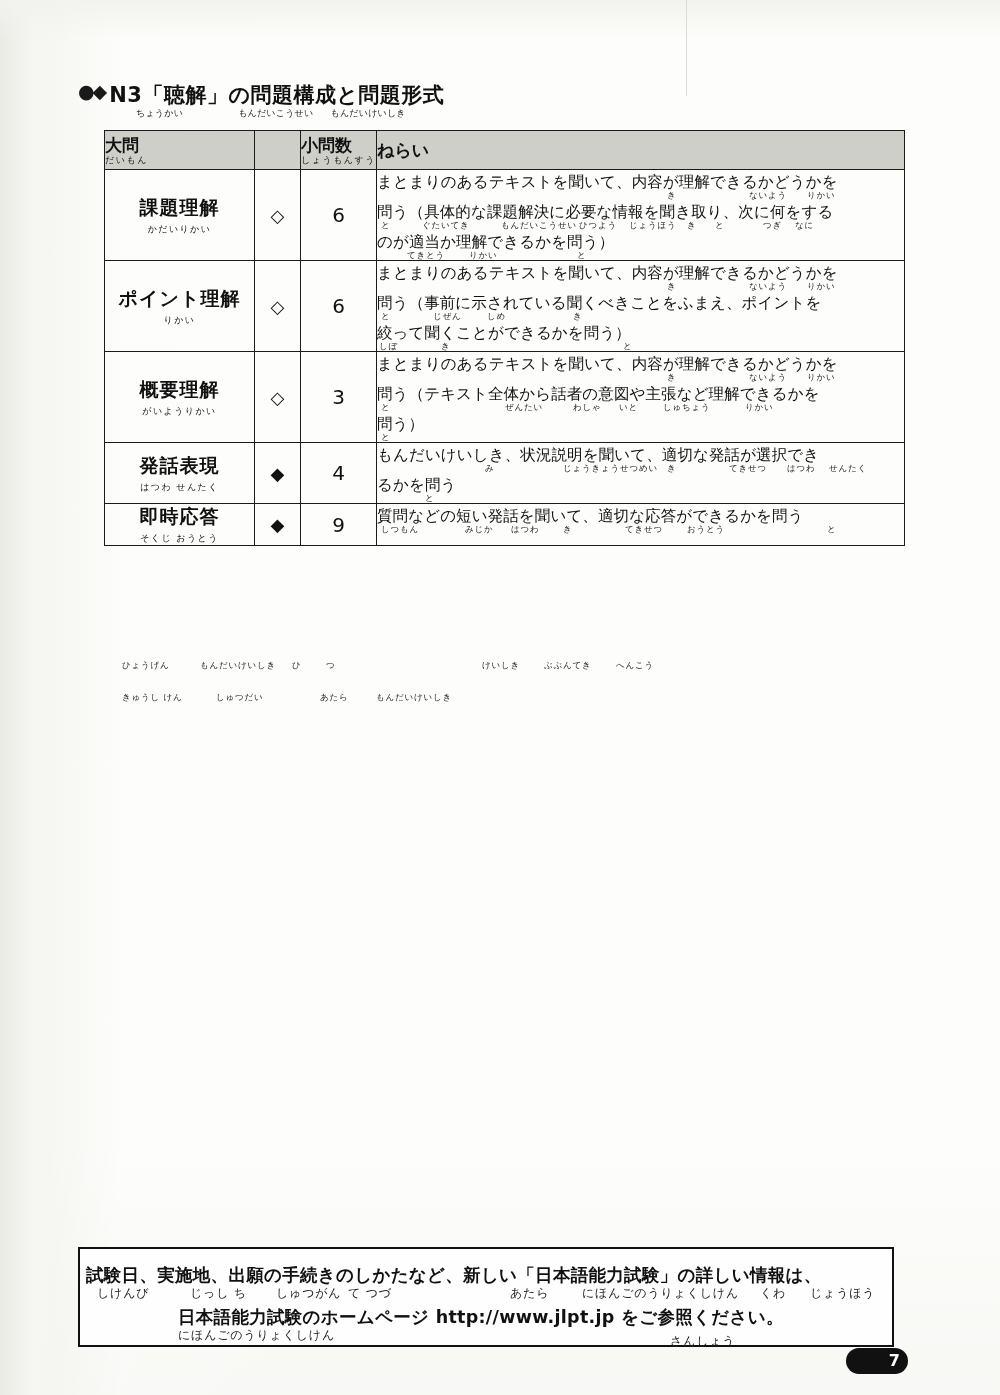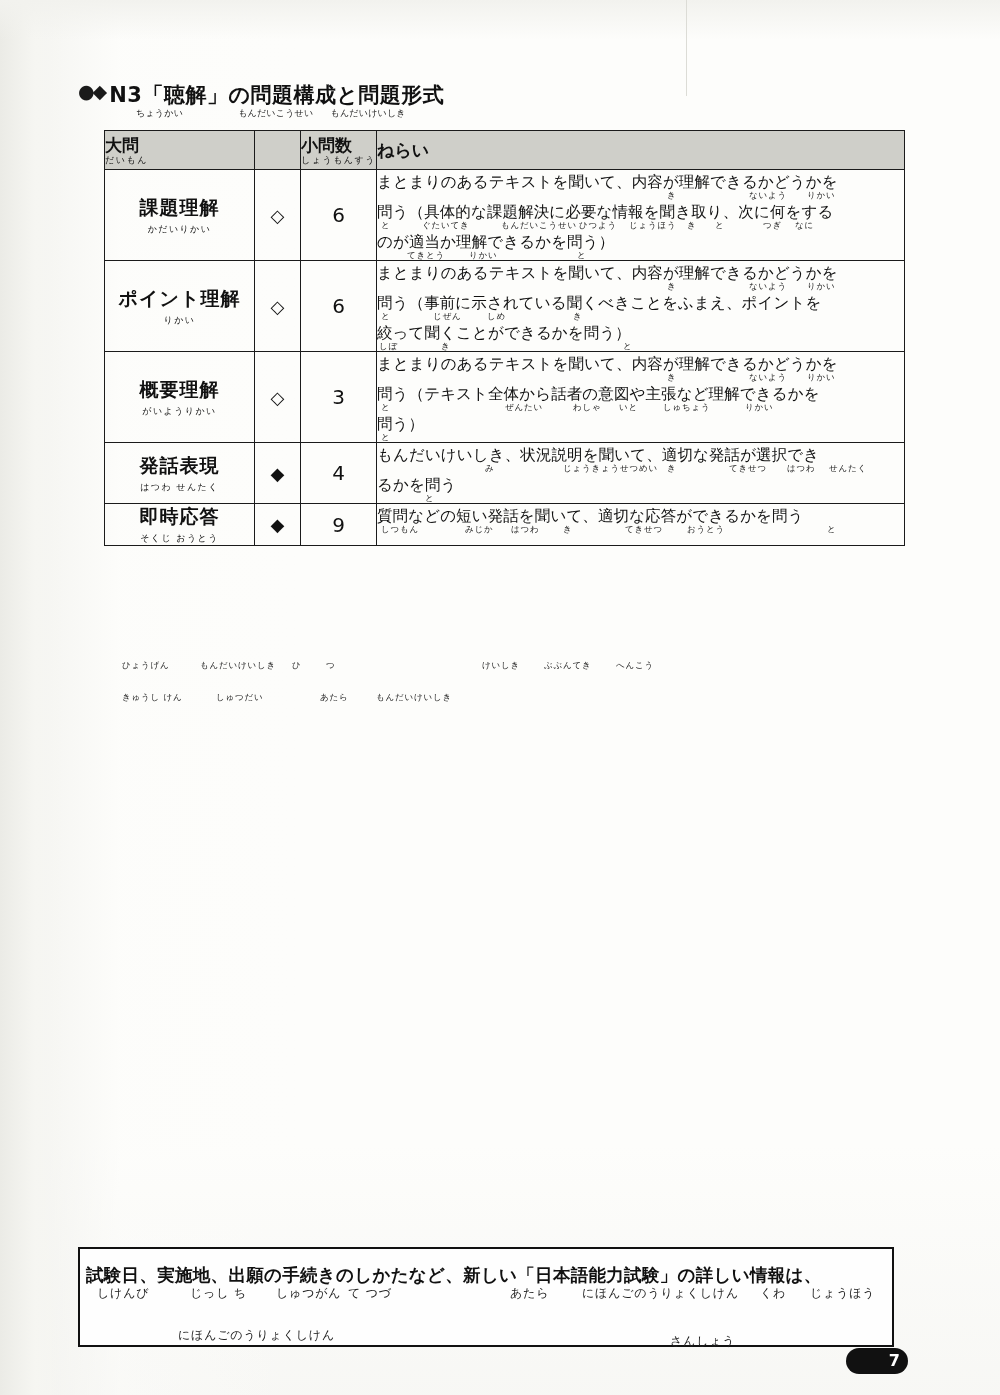--- a/index.html
+++ b/index.html
@@ -450,20 +450,21 @@
       <span class="rb" style="left:18px">きゅうし けん</span>
       <span class="rb" style="left:112px">しゅつだい</span>
       <span class="rb" style="left:216px">あたら</span>
       <span class="rb" style="left:272px">もんだいけいしき</span>
     </div>
   </div>
 
   <div class="footer-box">
     <div class="footer-inner">
       <div class="footer-line footer-line1">試験日、実施地、出願の手続きのしかたなど、新しい「日本語能力試験」の詳しい情報は、</div>
+      <div class="footer-line footer-line2">日本語能力試験のホームページ http://www.jlpt.jp をご参照ください。</div>
 
       <span class="footer-rb" style="left:17px; top:36px">しけんび</span>
       <span class="footer-rb" style="left:110px; top:36px">じっし ち</span>
       <span class="footer-rb" style="left:196px; top:36px">しゅつがん</span>
       <span class="footer-rb" style="left:268px; top:36px">て つづ</span>
       <span class="footer-rb" style="left:430px; top:36px">あたら</span>
       <span class="footer-rb" style="left:502px; top:36px">にほんごのうりょくしけん</span>
       <span class="footer-rb" style="left:680px; top:36px">くわ</span>
       <span class="footer-rb" style="left:730px; top:36px">じょうほう</span>
 

